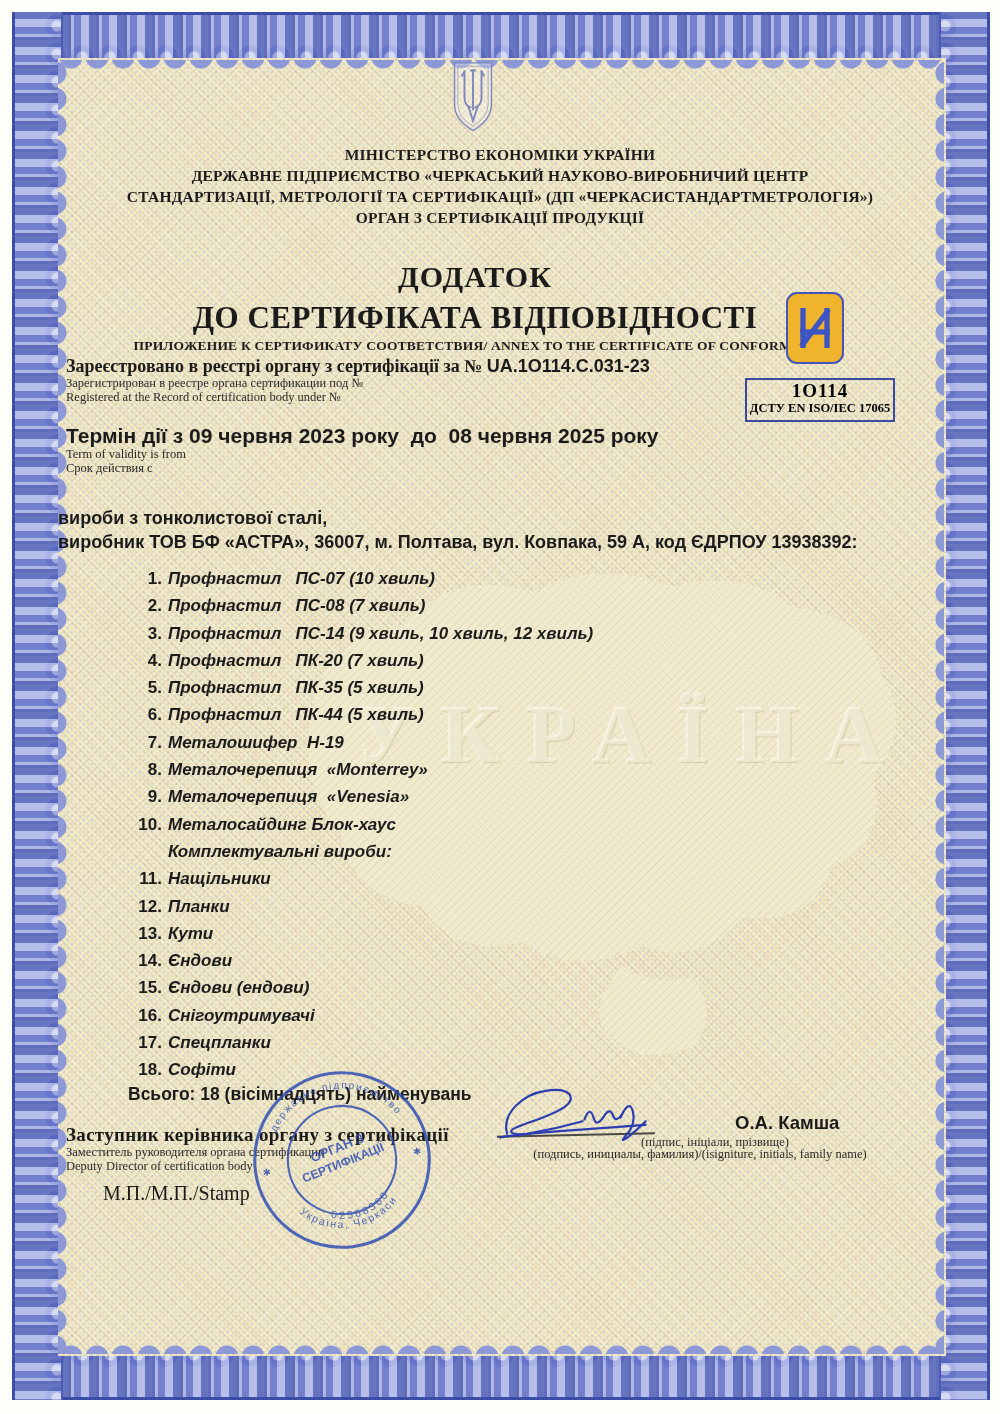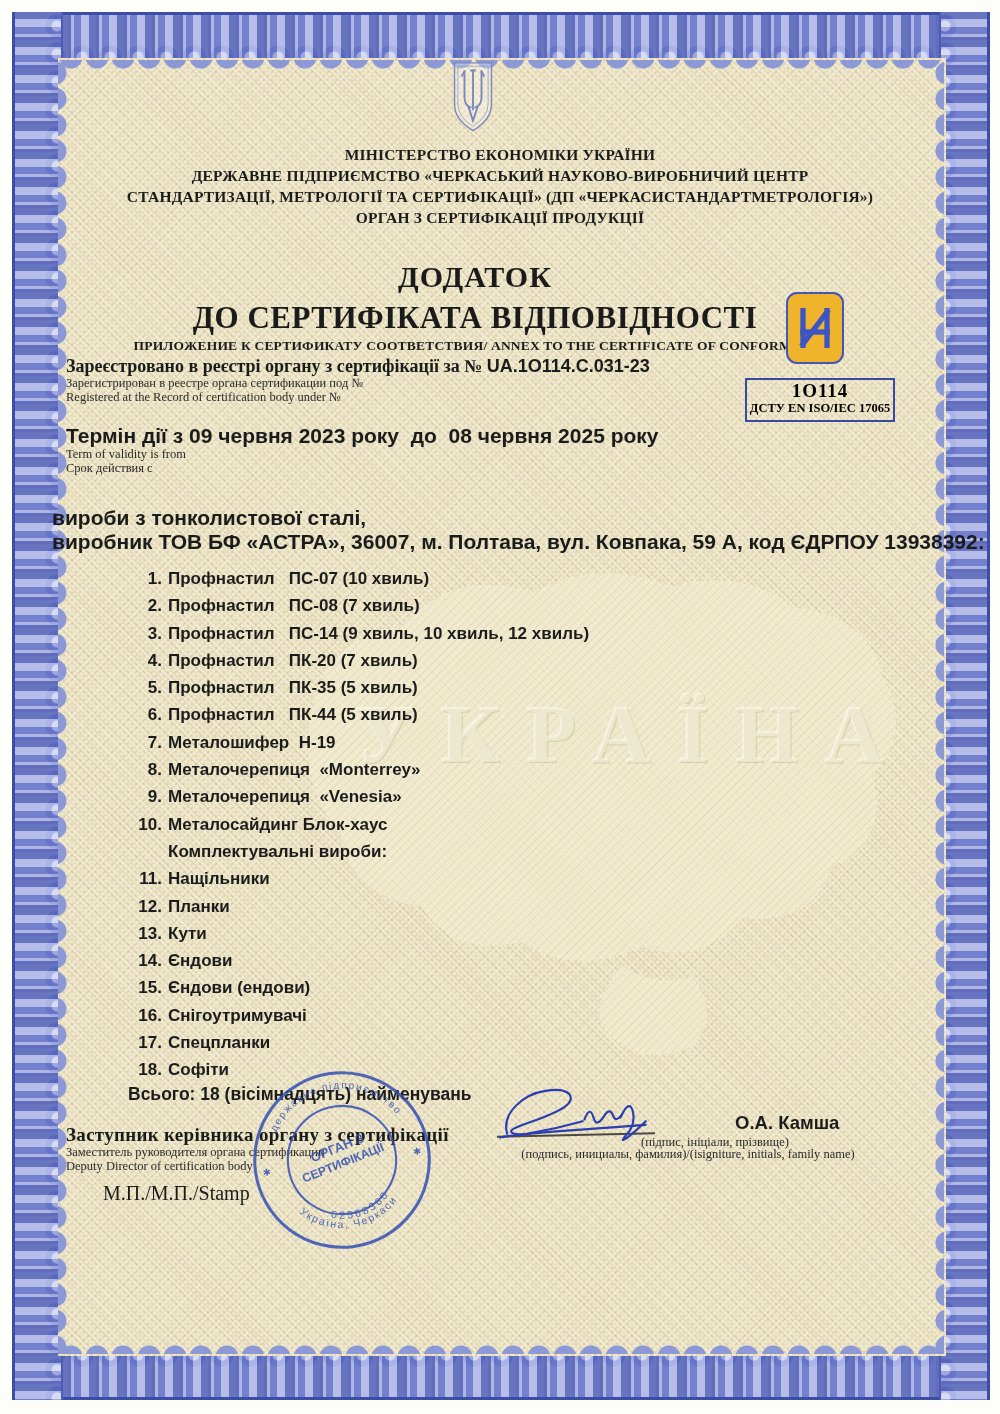--- a/index.html
+++ b/index.html
@@ -62,31 +62,31 @@
   .org-header div{font-size:15.5px;line-height:21px;letter-spacing:.2px;}
   .title-wrap{left:60px;width:830px;top:253px;text-align:center;}
   .t1{font-size:30px;line-height:32px;letter-spacing:1px;}
   .t2{font-size:31px;line-height:34px;letter-spacing:.5px;}
   .t3{font-size:13.5px;margin-top:3px;letter-spacing:.2px;}
   .reg{left:66px;top:348px;width:760px;}
   .reg-main{font-size:18px;}
   .reg-num{font-family:"Liberation Sans",sans-serif;}
   .validity{left:66px;top:424px;}
   .val-main{font-size:21px;}
-  .intro{left:52px;top:506px;font-size:21px;line-height:24px;}
+  .intro{left:58px;top:506px;font-size:18px;line-height:24px;}
   .plist{left:128px;top:569px;width:700px;}
   .prow{display:flex;height:27.3px;font-size:17px;font-family:"Liberation Sans",sans-serif;font-weight:bold;}
   .pnum{width:34px;text-align:right;flex:none;}
-  .ptxt{margin-left:6px;white-space:pre-wrap;}
+  .ptxt{margin-left:6px;white-space:pre-wrap;font-style:italic;}
   .total{left:128px;top:1084px;font-size:17.5px;}
   .signpos{left:66px;top:1116px;}
   .signpos .pos{font-size:19px;letter-spacing:.3px;}
   .name{left:735px;top:1112px;font-size:18.5px;}
   .cap1{left:560px;top:1136px;width:310px;text-align:center;}
-  .cap2{left:468px;top:1148px;width:440px;text-align:center;}
+  .cap2{left:480px;top:1148px;width:440px;text-align:center;}
   .mp{left:103px;top:1182px;font-size:20px;}
   .sig-line{left:497px;top:1134px;width:158px;height:2px;background:#4a4a44;transform:rotate(-1.2deg);}
   
   .acc-logo{left:786px;top:292px;width:58px;height:72px;background:#f0b42c;border:2px solid #4456bc;border-radius:11px;
     display:flex;align-items:center;justify-content:center;box-sizing:border-box;}
   .acc-box{left:745px;top:378px;width:150px;height:44px;border:2px solid #3a4aa0;box-sizing:border-box;
     text-align:center;color:#000000;}
   .acc-code{font-size:19px;line-height:21px;letter-spacing:1px;font-family:"Liberation Serif",serif;font-weight:bold;}
   .acc-std{font-size:12.5px;line-height:14px;font-family:"Liberation Serif",serif;font-weight:bold;}
   .stamp{left:246px;top:1064px;width:192px;height:192px;opacity:.85;transform:rotate(-8deg);}

